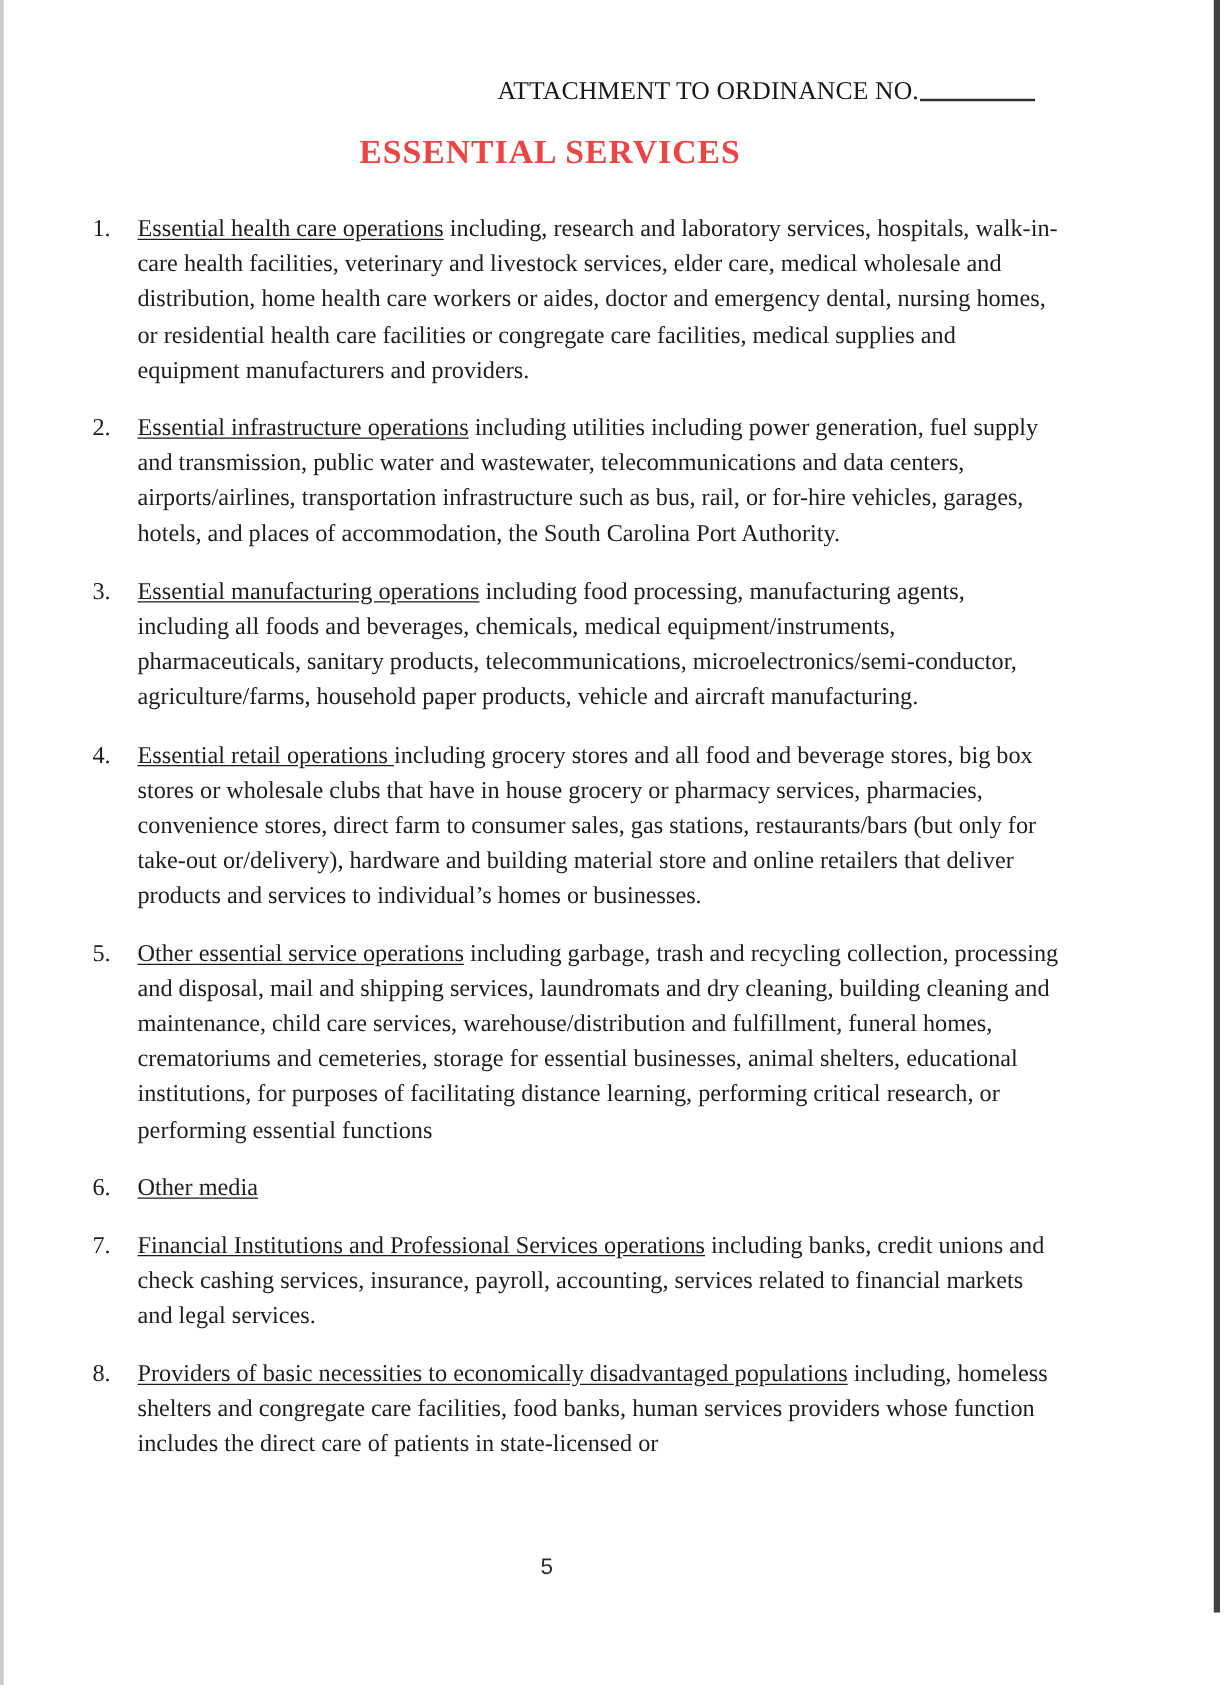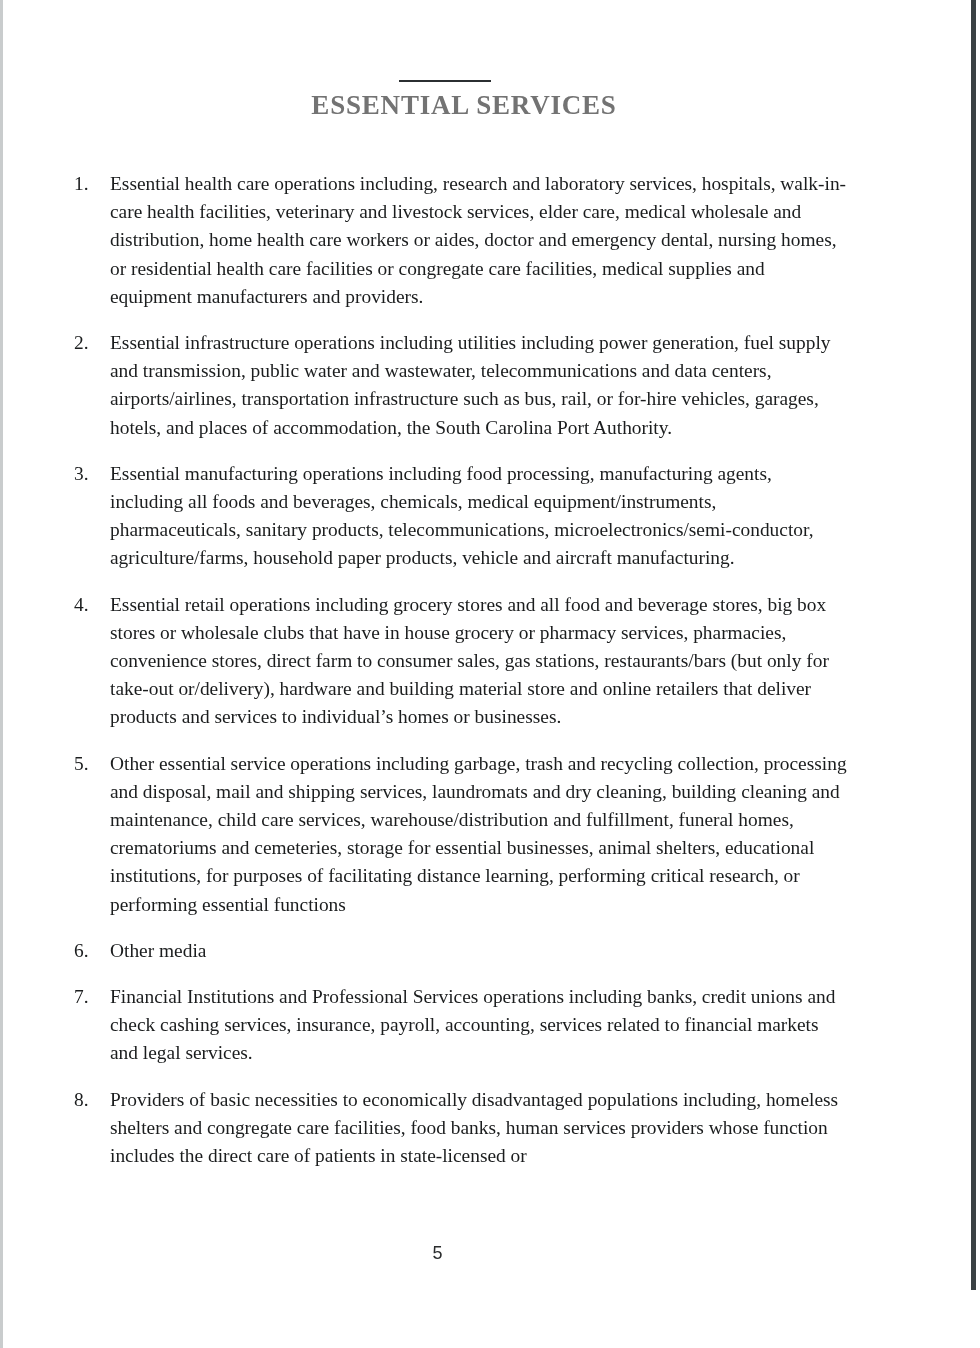--- a/index.html
+++ b/index.html
@@ -57,28 +57,27 @@
     display: inline-block;
     width: 92px;
     border-bottom: 2px solid #2b2f31;
     vertical-align: -2px;
     margin-left: 1px;
   }
 
   .doc-title {
     position: absolute;
     left: 0;
-    top: 90px;
+    top: 106px;
     width: 880px;
     text-align: center;
     font-size: 27px;
     font-weight: bold;
     letter-spacing: 0.8px;
-    color: #737373;
-    margin-left: 24px;
+    color: #ef4444;
   }
 
   
   .list {
     position: absolute;
     left: 0;
     top: 170px;
     width: 980px;
   }
   .item {
@@ -95,20 +94,21 @@
     position: absolute;
     left: 74px;
     top: 0;
     width: 30px;
     text-align: left;
     font-size: 19.4px;
     line-height: 28.2px;
     color: #1b1d1e;
   }
   .lead {
+    text-decoration: underline;
     text-underline-offset: 2px;
   }
 
   
   .page-number {
     position: absolute;
     left: 0;
     top: 1243px;
     width: 875px;
     text-align: center;
@@ -120,21 +120,21 @@
 </head>
 <body>
 
 <div class="scan-edge-left"></div>
 <div class="scan-edge-right"></div>
 <div class="scan-edge-right-thin"></div>
 
 <div class="page">
 
   <div class="doc-header">
-    <span class="blank-rule"></span>
+    <span>ATTACHMENT TO ORDINANCE NO.</span><span class="blank-rule"></span>
   </div>
 
   <div class="doc-title">ESSENTIAL SERVICES</div>
 
   <div class="list">
 
     <div class="item">
       <span class="marker">1.</span><span class="lead">Essential health care operations</span><span> including, research and laboratory services, hospitals, walk-in-care health facilities, veterinary and livestock services, elder care, medical wholesale and distribution, home health care workers or aides, doctor and emergency dental, nursing homes, or residential health care facilities or congregate care facilities, medical supplies and equipment manufacturers and providers.</span>
     </div>
 

